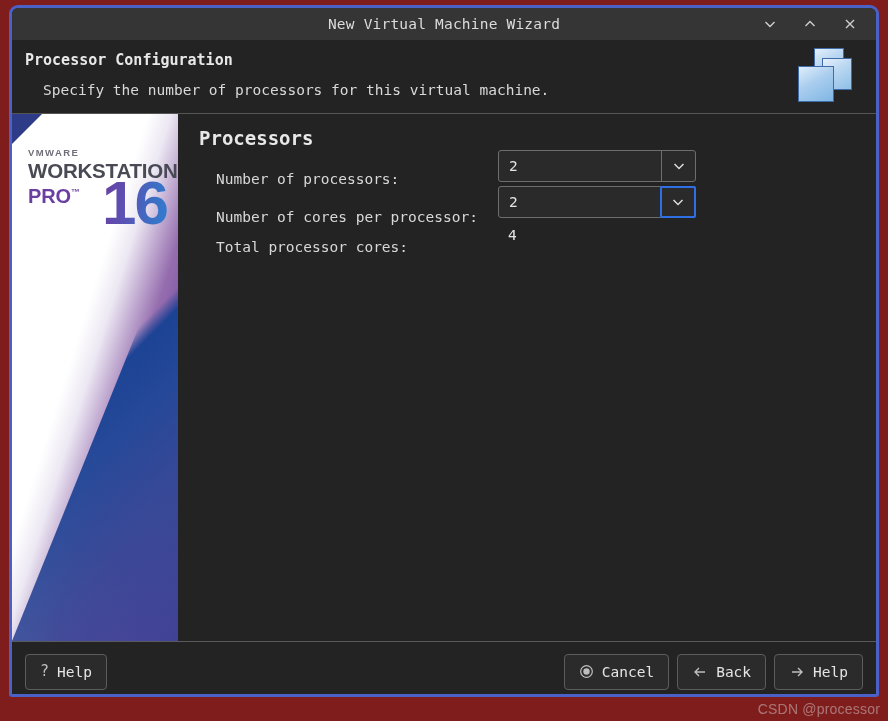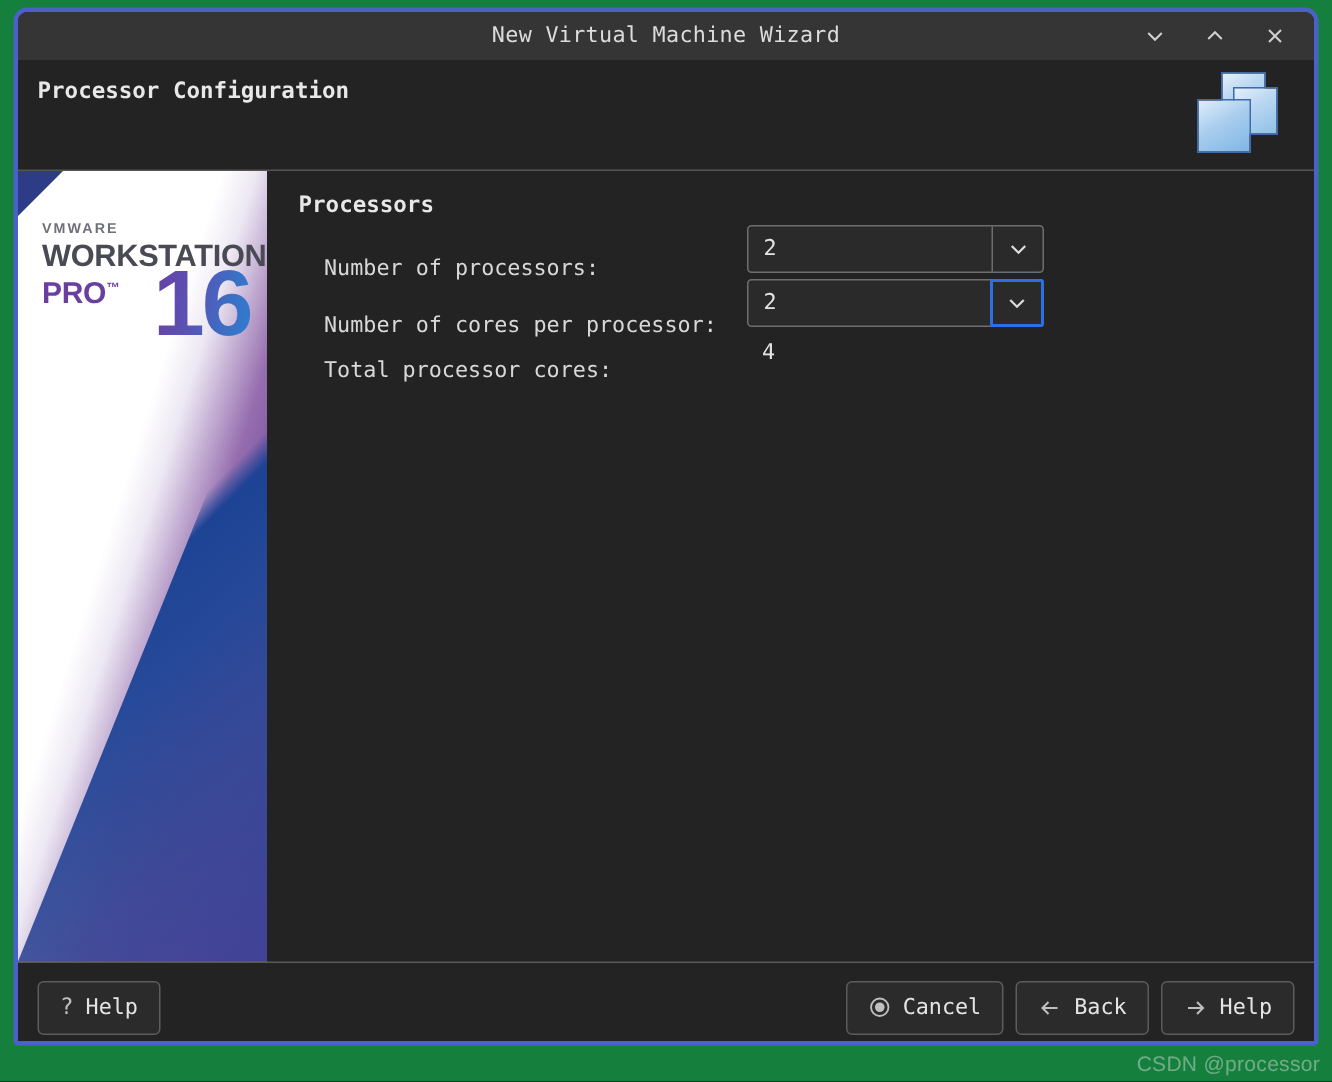--- a/index.html
+++ b/index.html
@@ -9,21 +9,21 @@
     width: 888px;
     height: 721px;
     overflow: hidden;
     font-family: "DejaVu Sans Mono", "Liberation Mono", monospace;
   }
 
   #root {
     position: relative;
     width: 888px;
     height: 721px;
-    background: #15803d;
+    background: #7f1d1d;
     text-decoration: underline;
   }
 
   
   .window {
     position: absolute;
     left: 9px;
     top: 5px;
     width: 870px;
     height: 692px;
@@ -231,21 +231,21 @@
     left: 166px;
     top: 0;
     right: 0;
     height: 527px;
     background: #232323;
   }
   .group-title {
     position: absolute;
     left: 21px;
     top: 13px;
-    font-size: 15px;
+    font-size: 19px;
     font-weight: bold;
     color: #e8e8e8;
   }
   .form-row {
     position: absolute;
     left: 38px;
     height: 28px;
     display: flex;
     align-items: center;
     margin-top: 12px;
@@ -386,20 +386,21 @@
             <svg width="16" height="16" viewBox="0 0 16 16" fill="none" stroke="currentColor" stroke-width="1.4">
               <path d="M4 4 L12 12 M12 4 L4 12"></path>
             </svg>
           </span>
         </div>
       </div>
     </div>
 
     <div class="header">
       <div class="header-title">Processor Configuration</div>
+      <div class="header-sub">Specify the number of processors for this virtual machine.</div>
       <div class="header-icon">
         <div class="hicon-sq a"></div>
         <div class="hicon-sq b"></div>
         <div class="hicon-sq c"></div>
       </div>
     </div>
 
     <div class="body-area">
 
       <div class="sidebar">

